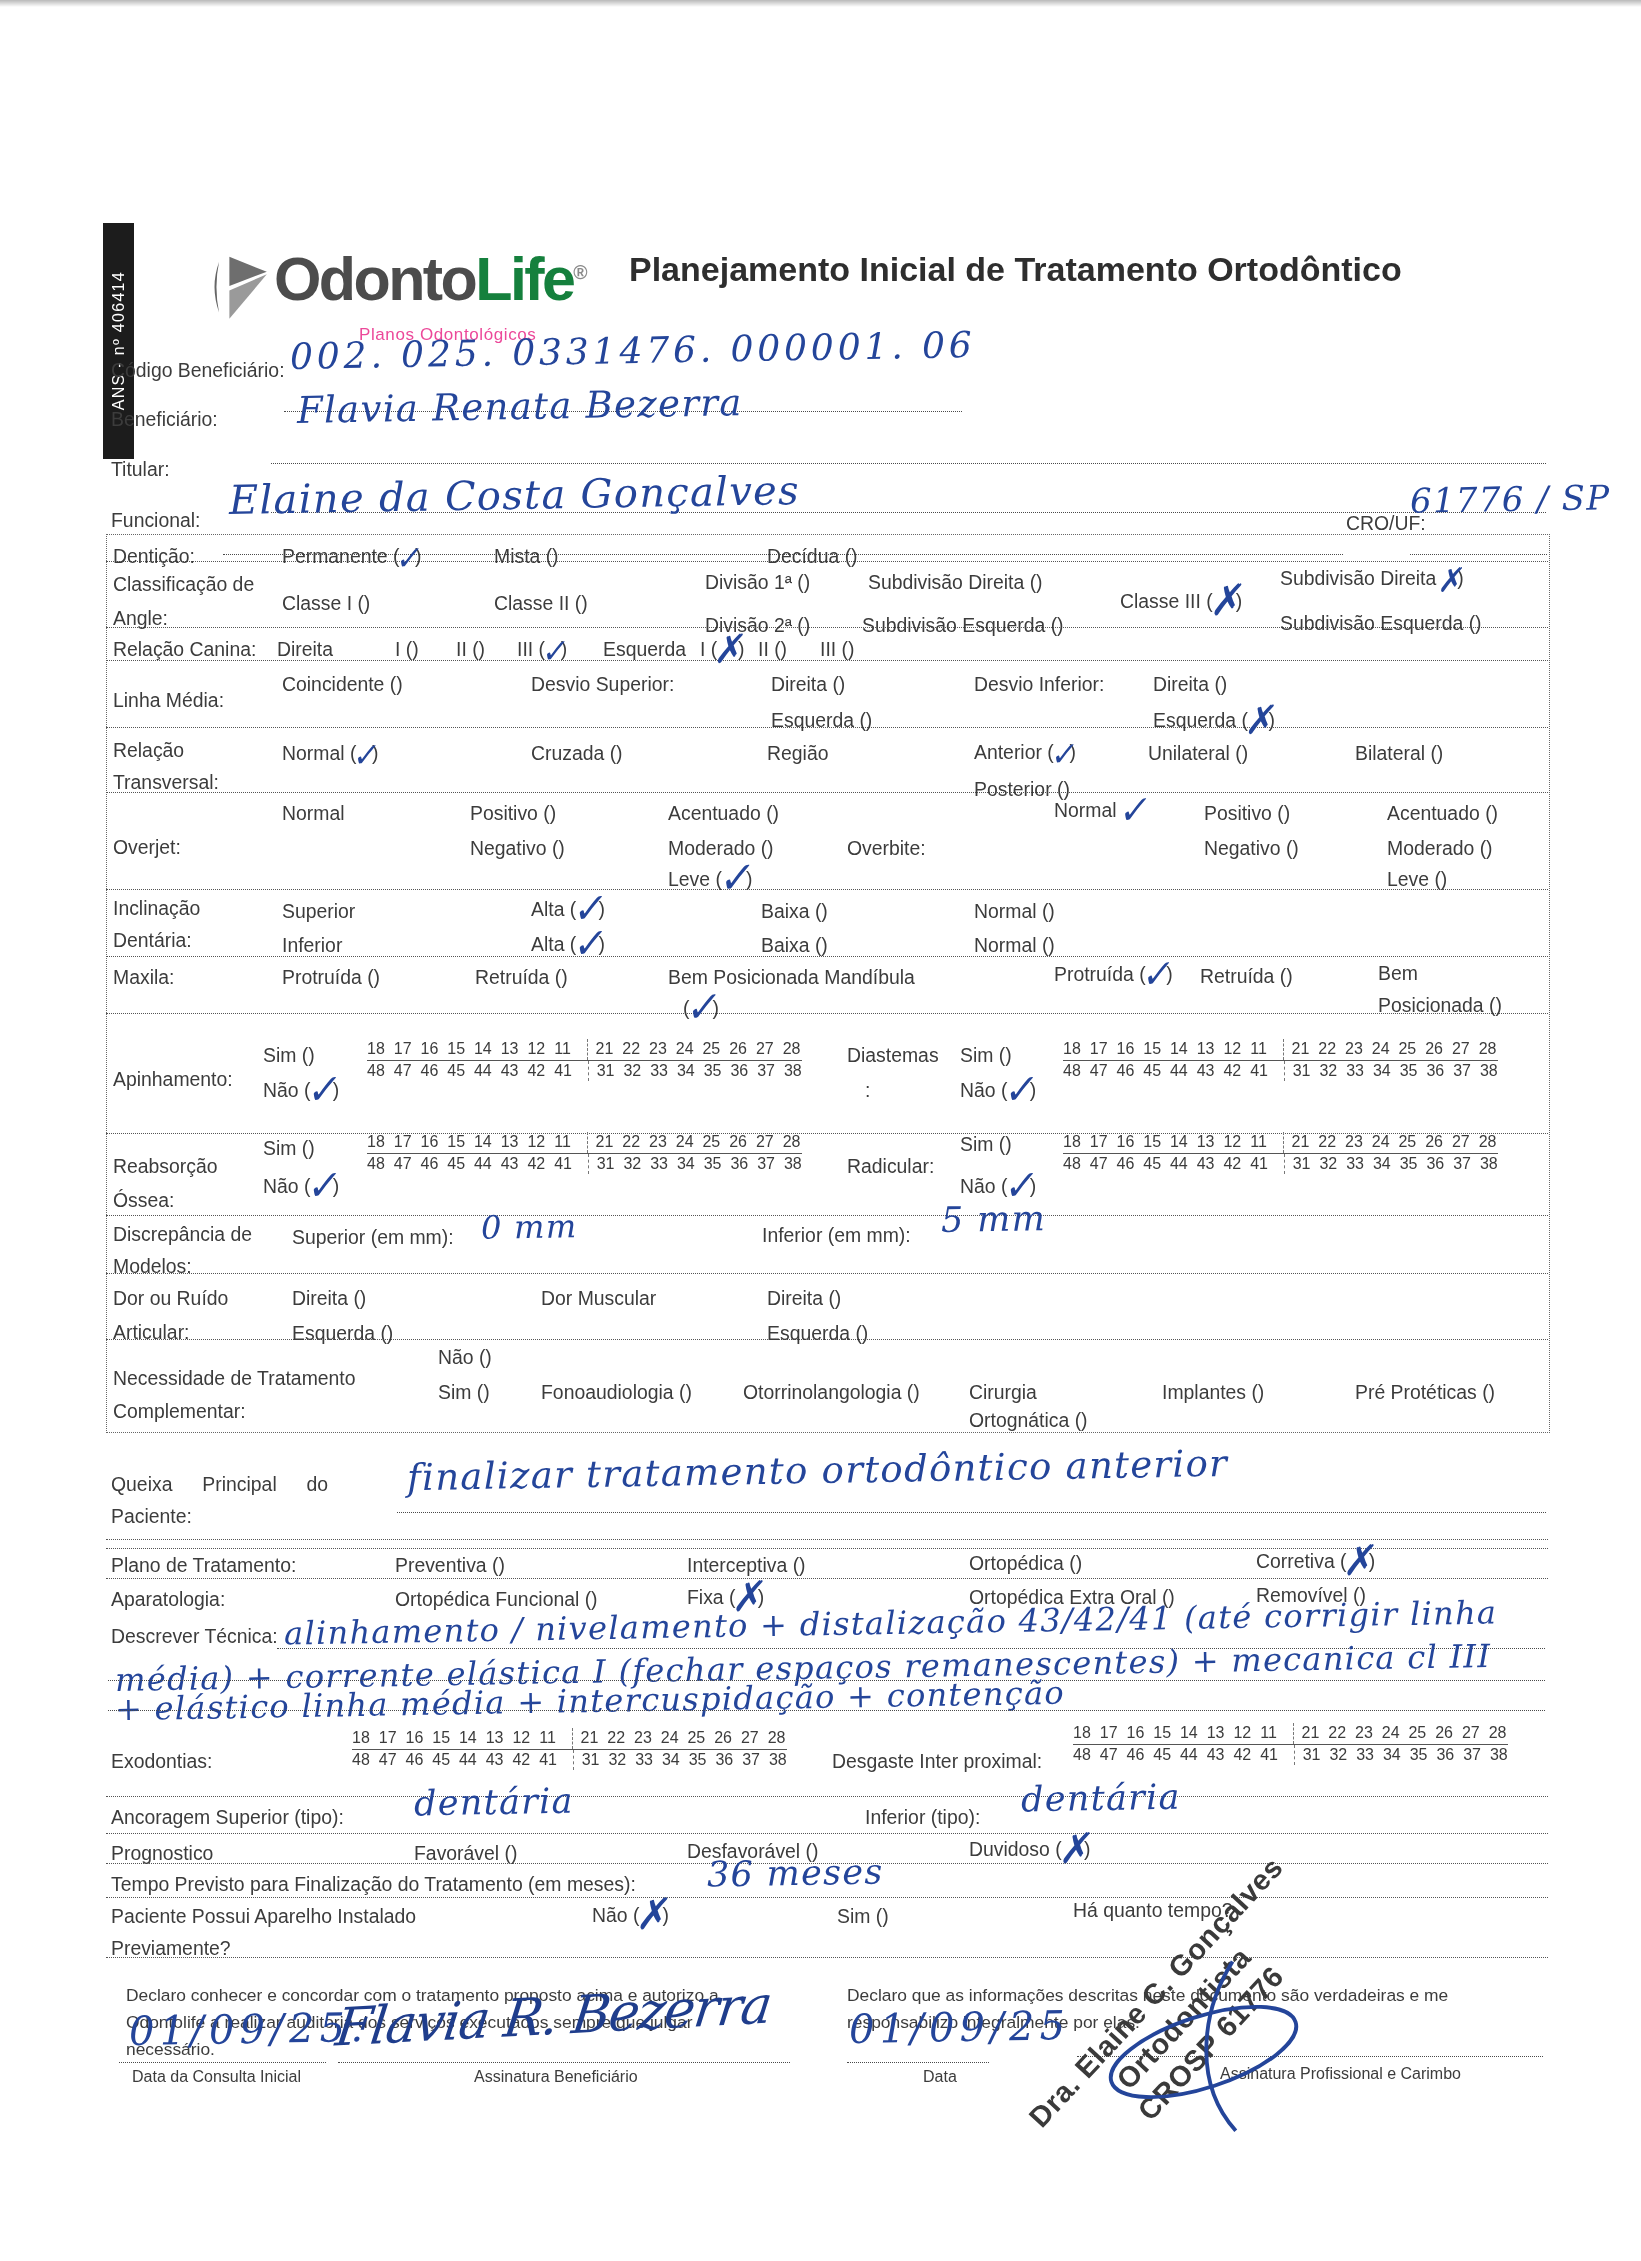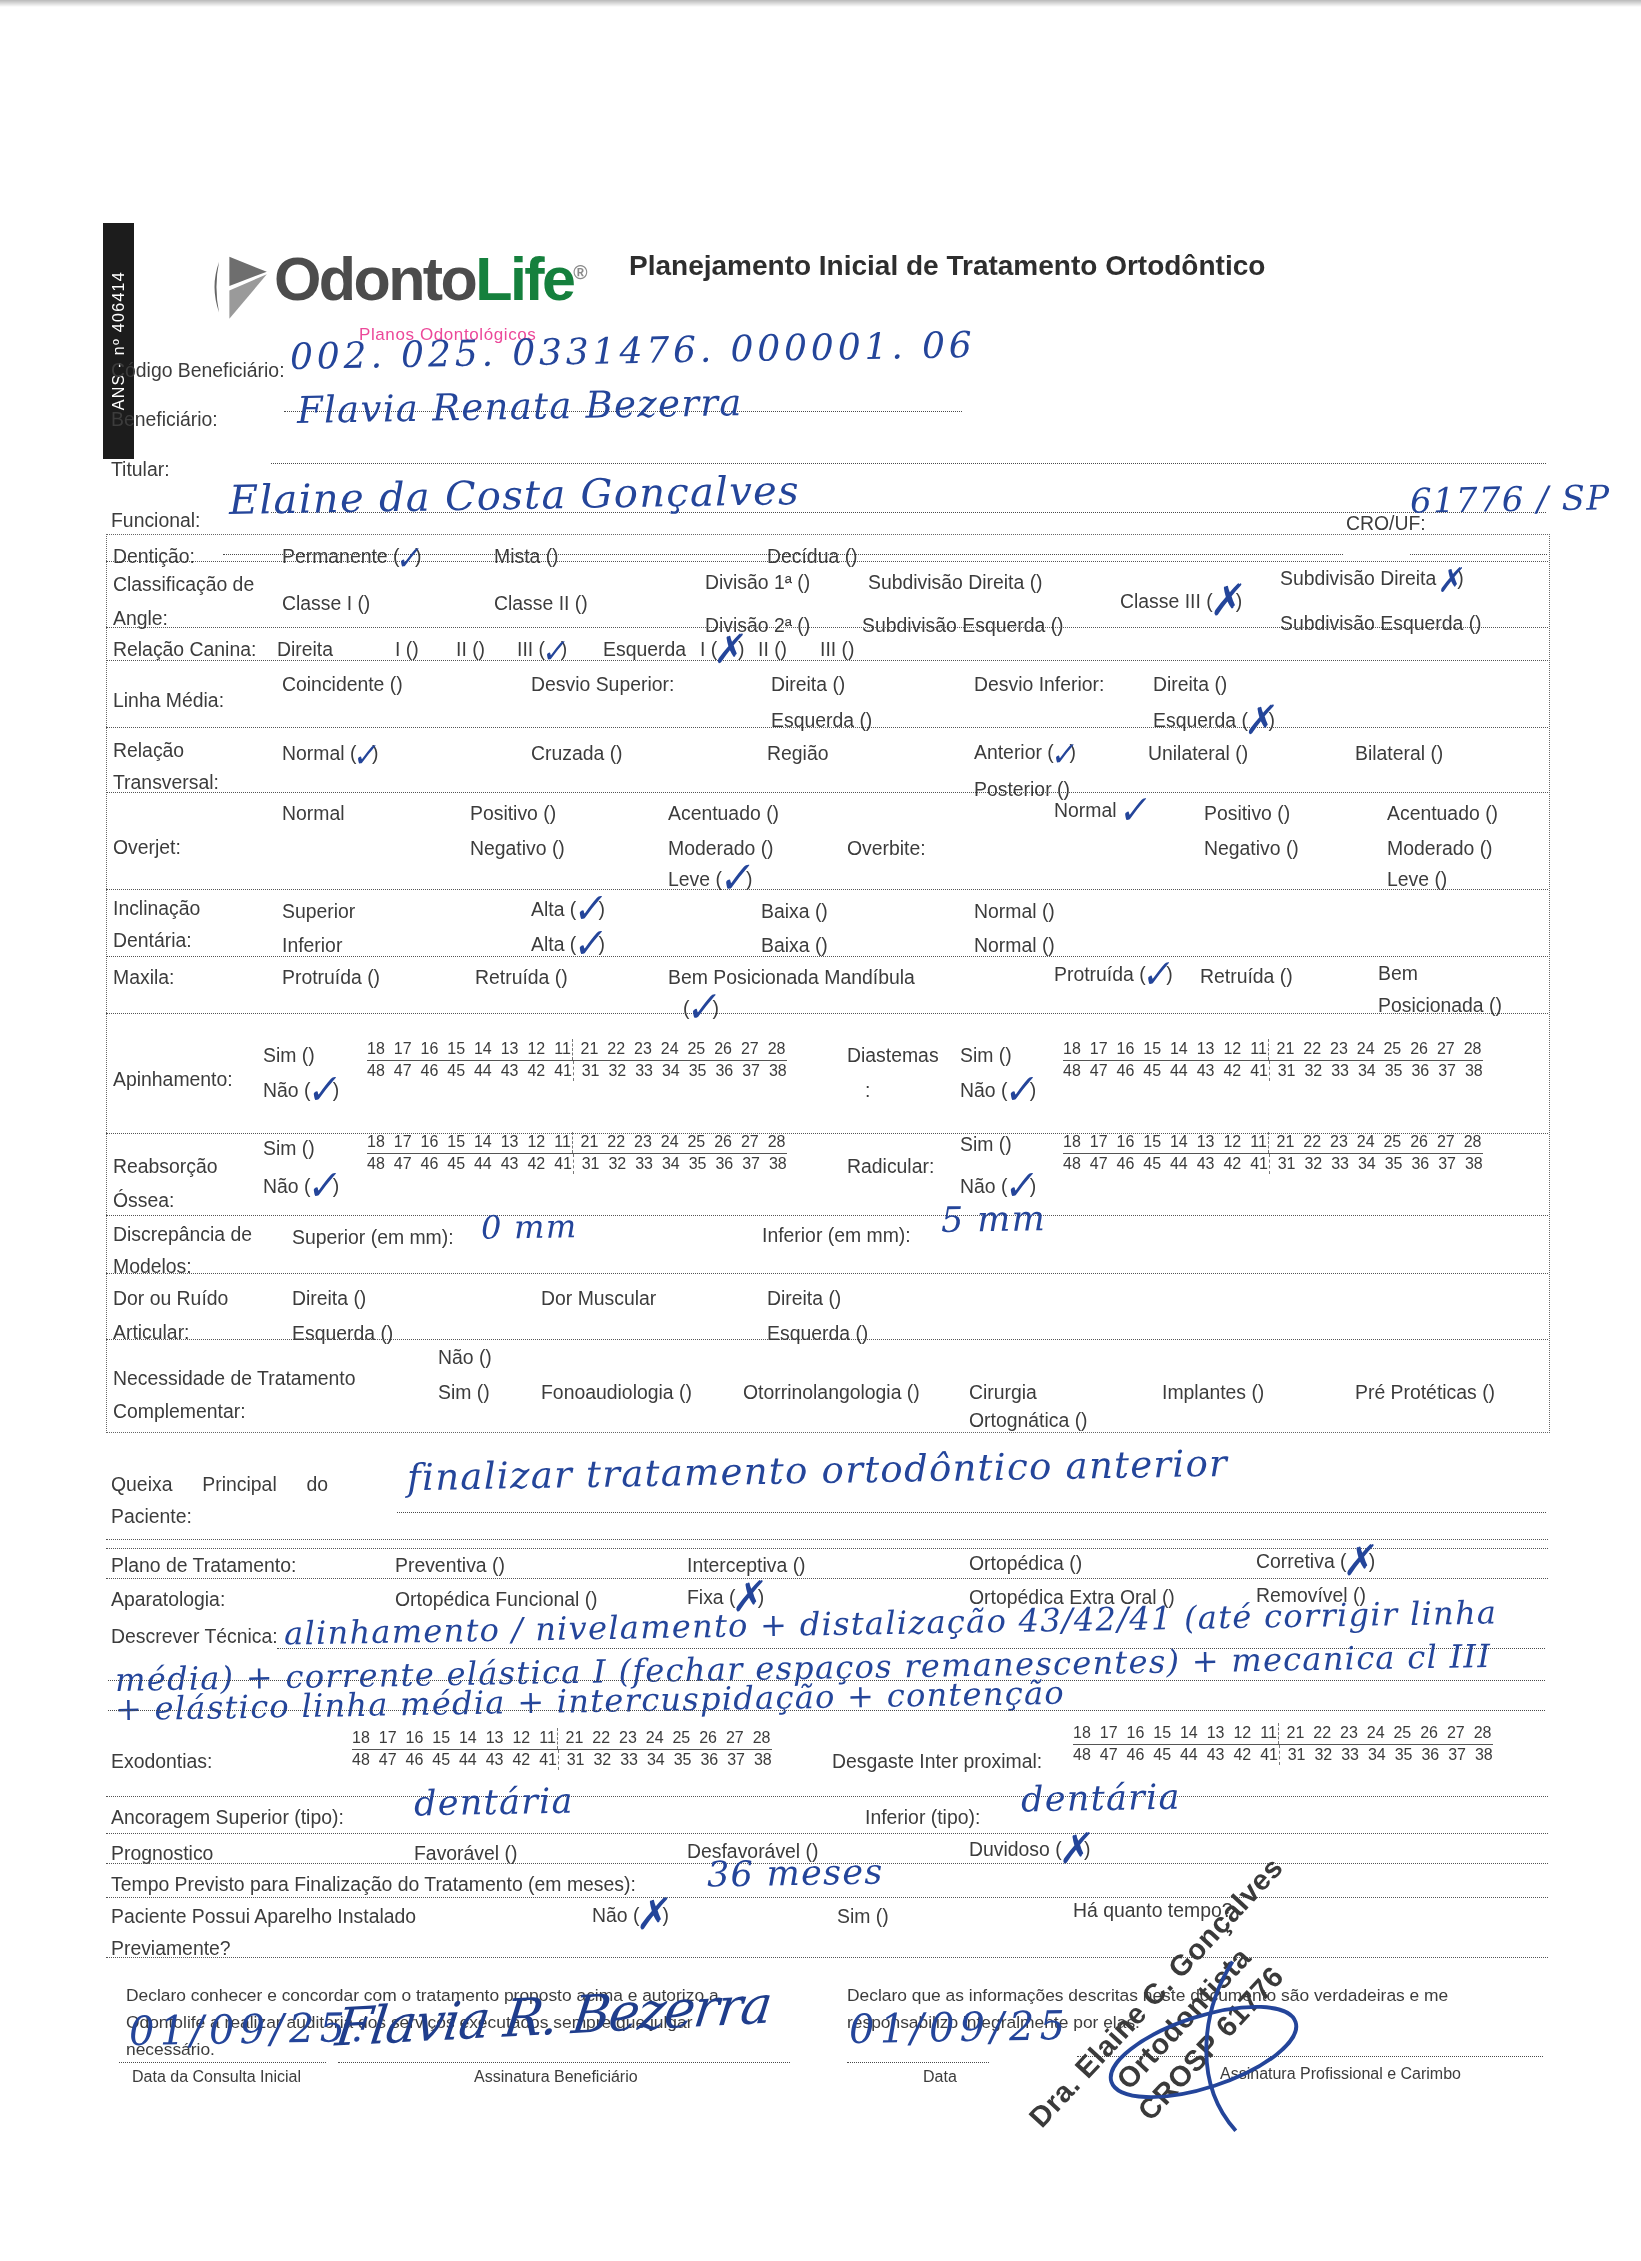--- a/index.html
+++ b/index.html
@@ -13,32 +13,32 @@
   .mk{display:inline-block;min-width:10.3px;color:#24459a;font-size:31px;line-height:0;
       vertical-align:-5.8px;margin:0 -5.2px;transform:rotate(-6deg);
       font-family:"DejaVu Serif",serif;font-style:italic;}
   .hw{position:absolute;font-family:"DejaVu Serif",serif;font-style:italic;color:#24459a;
       white-space:nowrap;transform:rotate(-1deg);letter-spacing:1.3px;}
   .dl{position:absolute;height:0;border-bottom:1.9px dotted #4a4a4a;}
   .dh{position:absolute;height:0;border-bottom:1.9px dotted #555555;left:106px;width:1442px;}
   .tbl{position:absolute;left:106px;top:534px;width:1442px;height:897px;border:1.9px dotted #666;}
   .teeth{position:absolute;font-size:16px;color:#3c3c3c;white-space:nowrap;word-spacing:4.5px;}
   .teeth .half{display:inline-block;padding:1.3px 0;}
-  .teeth .rgt{border-left:1.3px dashed #777;margin-left:1px;padding-left:7.7px;}
+  .teeth .rgt{border-left:1.3px dashed #777;margin-left:16px;padding-left:7.7px;}
   .teeth .row2{border-top:1.3px solid #555;}
   .decl{position:absolute;font-size:17.4px;color:#3c3c3c;line-height:1.55;}
   .slbl{position:absolute;font-size:16px;color:#3c3c3c;white-space:nowrap;}
   .ansbar{position:absolute;left:103px;top:223px;width:31px;height:236px;background:#1c1c1c;
           display:flex;align-items:center;justify-content:center;}
   .ansbar span{writing-mode:vertical-rl;transform:rotate(180deg);color:#fff;font-size:16px;letter-spacing:1.3px;}
   .logo-text{position:absolute;left:274px;top:244px;font-size:61px;font-weight:bold;letter-spacing:-2.6px;color:#4c4c4c;white-space:nowrap;}
   .logo-text .lt2{color:#15803d;}
   .logo-text .reg{font-size:19.4px;vertical-align:super;color:#8a8a8a;letter-spacing:0;}
   .tagline{position:absolute;left:359px;top:325px;font-size:17px;color:#ec4899;letter-spacing:0.6px;}
-  .title{position:absolute;left:629px;top:250px;font-size:28px;font-weight:bold;color:#2e2e2e;white-space:nowrap;}
+  .title{position:absolute;left:629px;top:250px;font-size:34px;font-weight:bold;color:#2e2e2e;white-space:nowrap;}
   .stamp{position:absolute;left:997px;top:1962px;width:374px;transform:rotate(-47deg);
          font-size:29px;font-weight:bold;color:#3a3a3a;text-align:center;line-height:1.3;letter-spacing:0.6px;}
   .scrib{position:absolute;font-family:"DejaVu Serif",serif;font-style:italic;color:#1f3d8c;
          letter-spacing:-1.3px;transform:rotate(-3deg) skewX(-10deg);white-space:nowrap;}
 </style>
 </head>
 <body>
 
 <div class="page">
   <div class="scan-top"></div>

